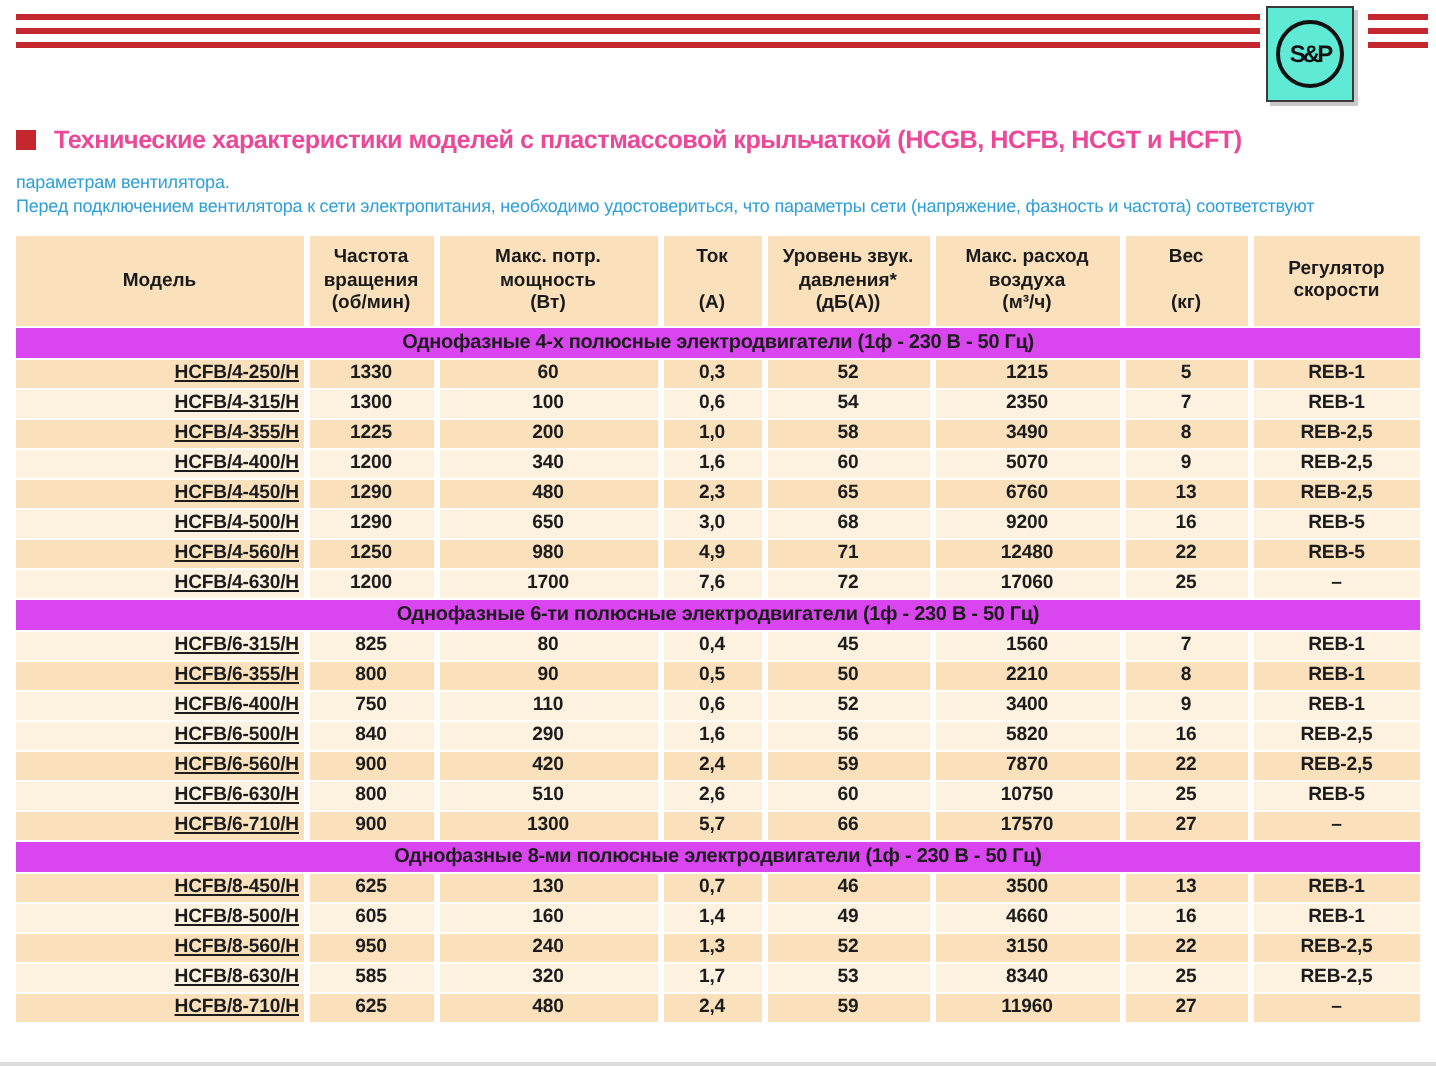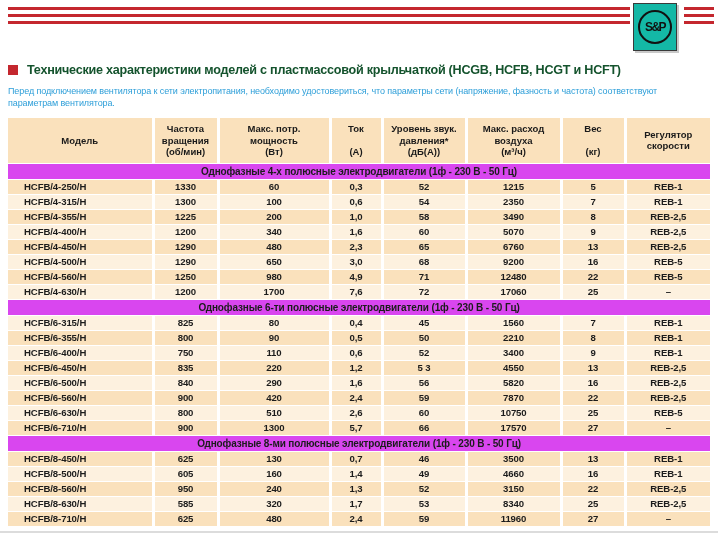--- a/index.html
+++ b/index.html
@@ -9,36 +9,36 @@
     font-family:"Liberation Sans", sans-serif;
     color:#1a1a1a;
   }
   
   .stripes{position:absolute;top:7px;}
   .stripes .stripe{height:3px;background:#c4272e;margin-bottom:4px;}
   .stripes-left{left:8px;width:622px;}
   .stripes-right{left:684px;width:30px;}
   .logo-box{
     position:absolute;left:633px;top:3px;width:44px;height:48px;
-    background:#14b8a6;border:1.5px solid #3a3a3a;
+    background:#5eead4;border:1.5px solid #3a3a3a;
     box-shadow:2px 2px 0 #c9c9c9;
     display:flex;align-items:center;justify-content:center;box-sizing:border-box;
   }
   .logo-circle{
     width:34px;height:34px;border:2.5px solid #111;border-radius:50%;
     display:flex;align-items:center;justify-content:center;box-sizing:border-box;
     font-weight:bold;font-size:12px;letter-spacing:-1.5px;color:#111;
   }
   
   .title-row{
     position:absolute;left:8px;top:63px;width:706px;
     display:flex;align-items:center;white-space:nowrap;
   }
   .title-bullet{width:10px;height:10px;background:#c4272e;margin-right:9px;flex:0 0 auto;}
-  .title-text{font-weight:bold;font-size:12.6px;letter-spacing:-0.25px;color:#14532d;}
+  .title-text{font-weight:bold;font-size:12.6px;letter-spacing:-0.25px;color:#ec4899;}
   
   .note{
     position:absolute;left:8px;top:85px;width:700px;
     color:#2e9fd9;font-size:9px;line-height:12px;letter-spacing:-0.1px;
   }
   
   table.specs{
     position:absolute;left:8px;top:118px;width:702px;
     border-collapse:collapse;table-layout:fixed;
   }
@@ -56,21 +56,21 @@
     padding:1px 2px;text-align:center;vertical-align:middle;
     border-right:3px solid #ffffff;border-top:1px solid #ffffff;color:#1c1c1c;
   }
   td:last-child{border-right:none;}
   tr.section-row td{
     background:#d946ef;font-size:10px;padding:2px 0 1px 0;letter-spacing:-0.15px;
     border-right:none;
   }
   tr.r-dark td{background:#fae1bc;}
   tr.r-light td{background:#fdf1df;}
-  td.cell-model{text-align:left;padding-left:16px;}
+  td.cell-model{text-align:right;padding-left:16px;text-decoration:underline;}
   .bottom-edge{position:absolute;left:0;bottom:0;width:718px;height:2px;background:#dcdcdc;}
 </style>
 </head>
 <body>
 
 <div class="stripes stripes-left">
   <div class="stripe"></div>
   <div class="stripe"></div>
   <div class="stripe"></div>
 </div>
@@ -82,22 +82,22 @@
   <div class="stripe"></div>
   <div class="stripe"></div>
 </div>
 
 <div class="title-row">
   <span class="title-bullet"></span>
   <span class="title-text">Технические характеристики моделей с пластмассовой крыльчаткой (HCGB, HCFB, HCGT и HCFT)</span>
 </div>
 
 <div class="note">
+  <div>параметрам вентилятора.</div>
   <div>Перед подключением вентилятора к сети электропитания, необходимо удостовериться, что параметры сети (напряжение, фазность и частота) соответствуют</div>
-  <div>параметрам вентилятора.</div>
 </div>
 
 <table class="specs">
   <colgroup>
     <col class="c-model">
       <col class="c-speed">
       <col class="c-power">
       <col class="c-current">
     <col class="c-noise">
       <col class="c-airflow">
@@ -255,30 +255,20 @@
       <tr class="r-light">
         <td class="cell-model">HCFB/6-400/H</td>
         <td>750</td>
         <td>110</td>
         <td>0,6</td>
         <td>52</td>
         <td>3400</td>
         <td>9</td>
         <td>REB-1</td>
       </tr>
-      <tr class="r-dark">
-        <td class="cell-model">HCFB/6-450/H</td>
-        <td>835</td>
-        <td>220</td>
-        <td>1,2</td>
-        <td>5 3</td>
-        <td>4550</td>
-        <td>13</td>
-        <td>REB-2,5</td>
-      </tr>
       <tr class="r-light">
         <td class="cell-model">HCFB/6-500/H</td>
         <td>840</td>
         <td>290</td>
         <td>1,6</td>
         <td>56</td>
         <td>5820</td>
         <td>16</td>
         <td>REB-2,5</td>
       </tr>

